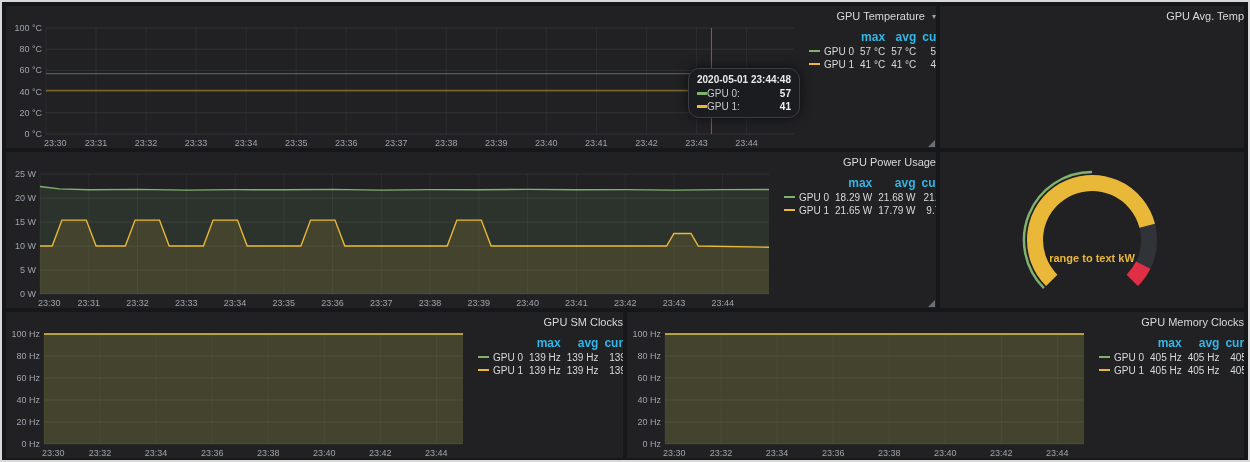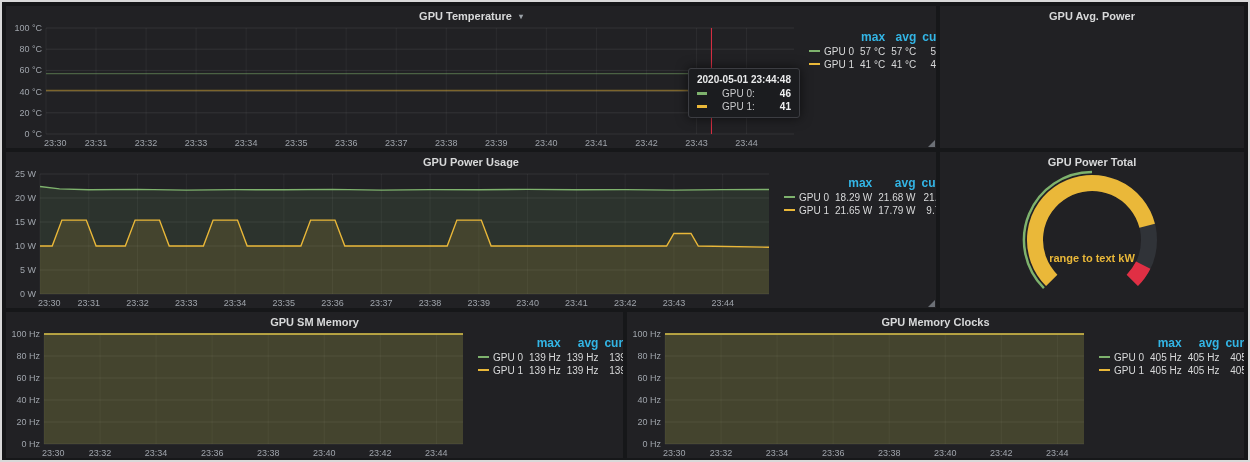--- a/index.html
+++ b/index.html
@@ -1,34 +1,34 @@
 <!DOCTYPE html>
 <html><head>
 <meta charset="utf-8">
 <style>
   *{margin:0;padding:0;box-sizing:border-box}
   html,body{width:1250px;height:462px;background:#ffffff;font-family:"Liberation Sans",sans-serif}
   .app{position:relative;width:1250px;height:462px;background:#161719;border:2px solid #d9d9d9;overflow:hidden}
   .panel{position:absolute;background:#212124;overflow:hidden}
-  .panel-title{height:18px;text-align:center;font-size:11px;font-weight:700;color:#d8d9da;padding-top:4px;white-space:nowrap;cursor:pointer}
+  .panel-title{height:18px;text-align:right;font-size:11px;font-weight:400;color:#d8d9da;padding-top:4px;white-space:nowrap;cursor:pointer}
   .panel-title .caret{color:#9aa0a6;font-size:8px;margin-left:4px;vertical-align:1px}
   .panel-body{position:absolute;top:18px;left:4px;right:4px;bottom:0;display:flex}
   .chart-wrap{flex:1;position:relative}
   .chart-canvas{position:absolute;inset:0}
   .tick{fill:#9fa4ab;font-size:9px;font-family:"Liberation Sans",sans-serif}
   .legend{font-size:10px;color:#d8d9da;padding:5px 2px 0 4px}
   .legend table{width:100%;border-collapse:collapse}
   .legend th{color:#33b5e5;text-align:right;font-weight:bold;padding:1px 3px;font-size:12px}
   .legend td{padding:1px 3px;white-space:nowrap}
   .legend td.lv{text-align:center}
   .legend td.ln{cursor:pointer}
   .legend .key{display:inline-block;width:11px;height:2px;vertical-align:middle;margin-right:4px;position:relative;top:-1px}
-  .tooltip{position:absolute;left:678px;top:44px;background:#1b1c1f;border:1px solid #3c3d42;border-radius:3px;padding:5px 8px;font-size:10px;color:#c7c8ca;z-index:5;box-shadow:0 0 12px rgba(0,0,0,.6);white-space:nowrap}
+  .tooltip{position:absolute;left:678px;top:44px;background:#1b1c1f;border:1px solid #3c3d42;border-radius:11px;padding:5px 8px;font-size:10px;color:#c7c8ca;z-index:5;box-shadow:0 0 12px rgba(0,0,0,.6);white-space:nowrap}
   .tt-title{font-weight:bold;color:#e9eaeb;margin-bottom:3px}
-  .tt-row{display:flex;align-items:center;gap:15px;margin-top:2px;min-width:92px}
+  .tt-row{display:flex;align-items:center;gap:0;margin-top:2px;min-width:92px}
   .tt-key{display:inline-block;width:10px;height:3px}
   .k-green{background:#7eb26d}
   .k-yellow{background:#eab839}
   .tt-val{font-weight:bold;color:#eeeff0;margin-left:auto}
   .gauge-box{position:absolute;top:18px;left:0;right:0;bottom:0}
   .resize-handle{position:absolute;right:1px;bottom:1px;width:0;height:0;border-bottom:7px solid #6c7076;border-left:7px solid transparent;cursor:nwse-resize}
 </style>
 </head>
 <body>
 
@@ -86,21 +86,21 @@
               <text class="tick" x="736.4682274247492" y="122" text-anchor="middle">23:44</text>
               <polyline points="36.0,49.6 784.0,49.6" fill="none" stroke="#7eb26d" stroke-width="1.4" opacity="0.45"></polyline>
               <polyline points="36.0,66.5 784.0,66.5" fill="none" stroke="#eab839" stroke-width="1.4" opacity="0.45"></polyline>
               <line x1="701.4448160535118" y1="4" x2="701.4448160535118" y2="110" stroke="#e02f44" stroke-width="1"></line>
             </svg></div>
         <div class="tooltip">
           <div class="tt-title">2020-05-01 23:44:48</div>
           <div class="tt-row">
             <span class="tt-key k-green"></span>
             <span class="tt-name">GPU 0:</span>
-            <span class="tt-val">46</span>
+            <span class="tt-val">57</span>
           </div>
           <div class="tt-row">
             <span class="tt-key k-yellow"></span>
             <span class="tt-name">GPU 1:</span>
             <span class="tt-val">41</span>
           </div>
         </div>
       </div>
       <div class="legend" style="width:130px">
           <table>
@@ -125,21 +125,21 @@
               </tr>
             </tbody>
           </table>
         </div>
     </div>
     <div class="resize-handle"></div>
   </div>
 
   <div class="panel" style="left:938px;top:4px;width:304px;height:142px">
     <div class="panel-title">
-      <span>GPU Avg. Power</span>
+      <span>GPU Avg. Temp</span>
     </div>
   </div>
 
   <div class="panel" style="left:4px;top:150px;width:930px;height:156px">
     <div class="panel-title">
       <span>GPU Power Usage</span>
     </div>
     <div class="panel-body">
       <div class="chart-wrap">
         <div class="chart-canvas"><svg width="767" height="138">
@@ -213,35 +213,32 @@
                 <td class="lv">9.76 W</td>
               </tr>
             </tbody>
           </table>
         </div>
     </div>
     <div class="resize-handle"></div>
   </div>
 
   <div class="panel" style="left:938px;top:150px;width:304px;height:156px">
-    <div class="panel-title">
-      <span>GPU Power Total</span>
-    </div>
     <div class="gauge-box"><svg width="304" height="138">
           <path d="M 111.7 110.3 A 57 57 0 1 1 192.3 110.3" stroke="#303338" stroke-width="16" fill="none"></path>
           <path d="M 111.7 110.3 A 57 57 0 1 1 207.2 55.8" stroke="#eab839" stroke-width="16" fill="none"></path>
           <path d="M 203.2 95.1 A 57 57 0 0 1 192.3 110.3" stroke="#e02f44" stroke-width="16" fill="none"></path>
           <path d="M 103.9 118.1 A 68 68 0 0 1 152.0 2.0" stroke="#7eb26d" stroke-width="2.5" fill="none"></path>
           <text x="152" y="92" text-anchor="middle" fill="#eab839" font-size="11" font-weight="bold" font-family="Liberation Sans, sans-serif">range to text kW</text>
         </svg></div>
   </div>
 
   <div class="panel" style="left:4px;top:310px;width:617px;height:146px">
     <div class="panel-title">
-      <span>GPU SM Memory</span>
+      <span>GPU SM Clocks</span>
     </div>
     <div class="panel-body">
       <div class="chart-wrap">
         <div class="chart-canvas"><svg width="461" height="128">
               <line x1="34" y1="4" x2="34" y2="114" stroke="rgba(255,255,255,0.05)"></line>
               <line x1="90.05351170568562" y1="4" x2="90.05351170568562" y2="114" stroke="rgba(255,255,255,0.05)"></line>
               <line x1="146.10702341137124" y1="4" x2="146.10702341137124" y2="114" stroke="rgba(255,255,255,0.05)"></line>
               <line x1="202.16053511705687" y1="4" x2="202.16053511705687" y2="114" stroke="rgba(255,255,255,0.05)"></line>
               <line x1="258.2140468227425" y1="4" x2="258.2140468227425" y2="114" stroke="rgba(255,255,255,0.05)"></line>
               <line x1="314.2675585284281" y1="4" x2="314.2675585284281" y2="114" stroke="rgba(255,255,255,0.05)"></line>

